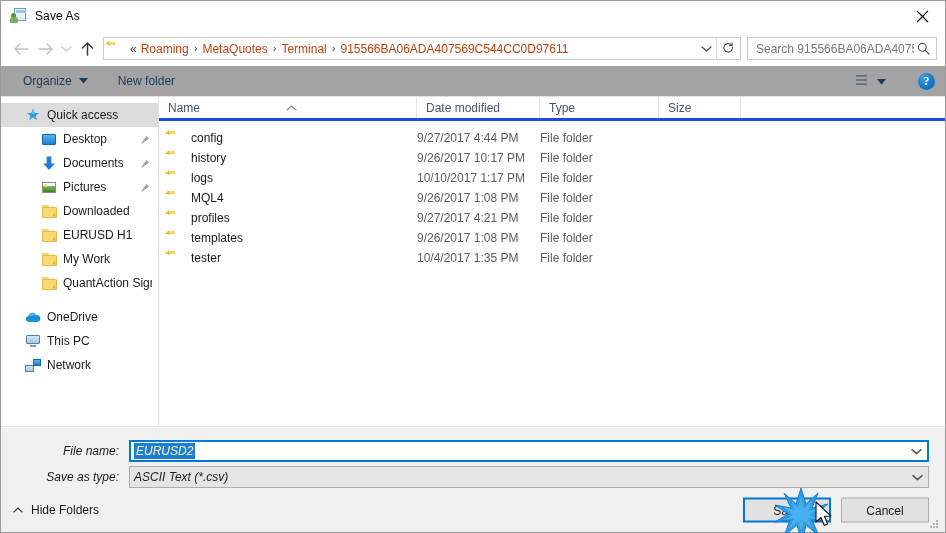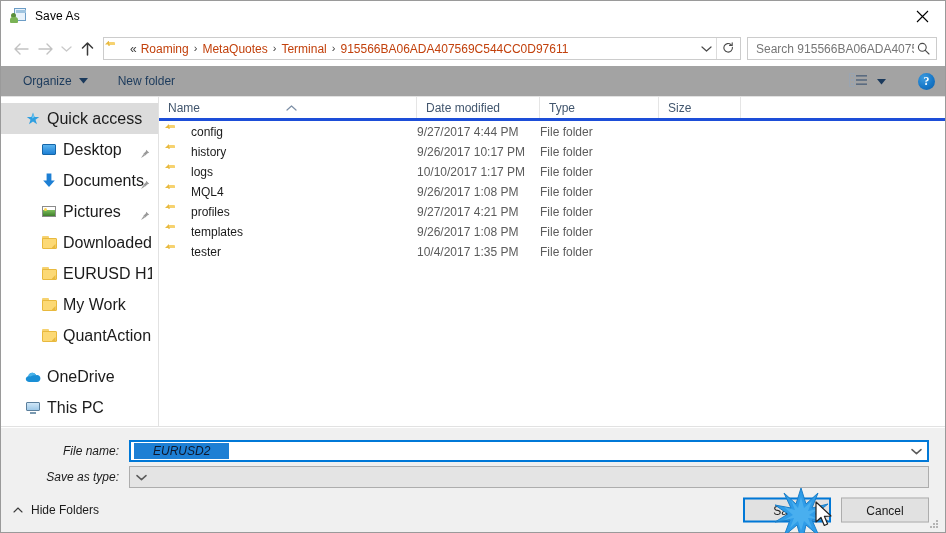--- a/index.html
+++ b/index.html
@@ -169,22 +169,22 @@
 
   
   #sidebar {
     width: 158px; flex: none;
     border-right: 1px solid #e2e2e2;
     background: #ffffff;
     padding-top: 6px;
     overflow: hidden;
   }
   .nav-item {
-    height: 31px; display: flex; align-items: center;
-    font-size: 16px; color: #1b1b1b;
+    height: 24px; display: flex; align-items: center;
+    font-size: 12px; color: #1b1b1b;
     padding-right: 6px; position: relative;
   }
   .nav-item.selected { background: #dcdcdc; }
   .nav-item .ico {
     width: 16px; height: 16px; flex: none;
     display: flex; align-items: center; justify-content: center;
     margin-right: 6px; position: relative;
   }
   .nav-item.lvl0 { padding-left: 24px; }
   .nav-item.lvl1 { padding-left: 40px; }
@@ -260,21 +260,21 @@
   }
   .col.c-name { width: 258px; }
   .col.c-date { width: 123px; }
   .col.c-type { width: 119px; }
   .col.c-size { width: 82px; }
   #sort-caret {
     position: absolute; left: 127px; top: 0px;
   }
   #rows { flex: 1 1 auto; overflow: hidden; padding-top: 4px; }
   .frow {
-    height: 20px; display: flex; align-items: flex-start;
+    height: 20px; display: flex; align-items: flex-end;
     font-size: 12px; color: #1b1b1b;
   }
   .frow .fname {
     width: 258px; flex: none; display: flex; align-items: center;
     padding-left: 9px;
   }
   .frow .fname .fico {
     width: 16px; height: 14px; margin-right: 7px; flex: none;
   }
   .frow .fdate { width: 123px; flex: none; color: #5b5b5b; }
@@ -304,21 +304,21 @@
   .combo.focused { border: 2px solid #0078d7; }
   .combo.disabledlook {
     background: #e4e4e4; border: 1px solid #adadad; color: #1b1b1b;
   }
   .combo .val {
     flex: 1 1 auto; font-size: 12px; padding-left: 4px;
     white-space: nowrap; overflow: hidden;
   }
   .combo .val.selected-text {
     display: inline; width: auto; flex: 0 0 auto;
-    background: #1d7fd4; color: #0f172a; padding: 1px 19px; margin-left: 3px;
+    background: #1d7fd4; color: #fef9c3; padding: 1px 2px; margin-left: 3px;
   }
   .combo .arrow {
     width: 22px; flex: none; display: flex; align-items: center; justify-content: center;
   }
 
   
   #footer {
     height: 44px; min-height: 44px; flex: none;
     background: #f0f0f0;
     display: flex; align-items: center;
@@ -725,20 +725,21 @@
         <span class="arrow">
           <svg width="11" height="7" viewBox="0 0 11 7">
             <path d="M1,1.6 L5.5,5.6 L10,1.6" stroke="#5a5a5a" stroke-width="1.5" fill="none" stroke-linecap="round" stroke-linejoin="round"></path>
           </svg>
         </span>
       </div>
     </div>
     <div class="formrow">
       <span class="formlbl">Save as type:</span>
       <div class="combo disabledlook">
+        <span class="val">ASCII Text (*.csv)</span>
         <span class="arrow">
           <svg width="11" height="7" viewBox="0 0 11 7">
             <path d="M1,1.6 L5.5,5.6 L10,1.6" stroke="#5a5a5a" stroke-width="1.5" fill="none" stroke-linecap="round" stroke-linejoin="round"></path>
           </svg>
         </span>
       </div>
     </div>
   </div>
 
   <div id="footer">

